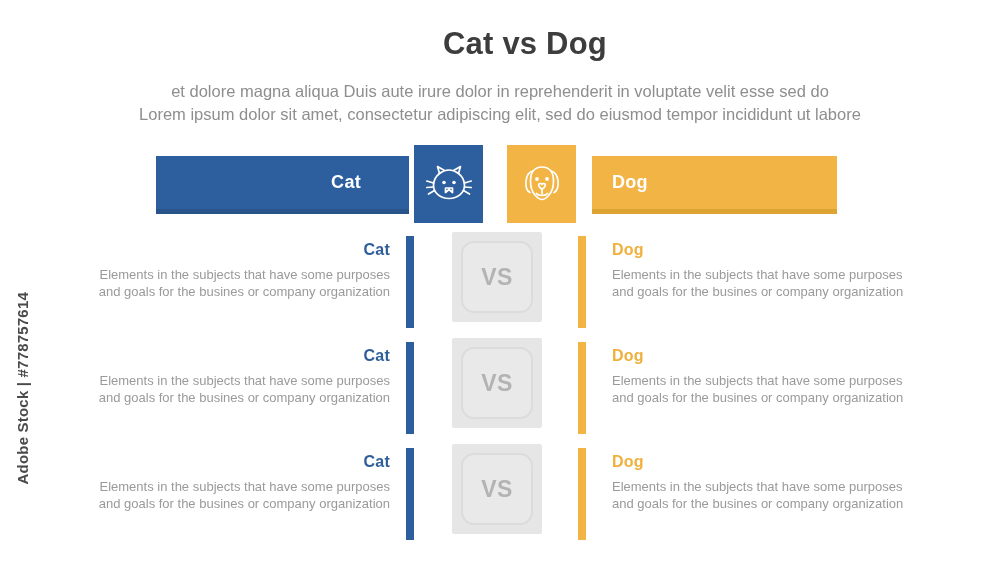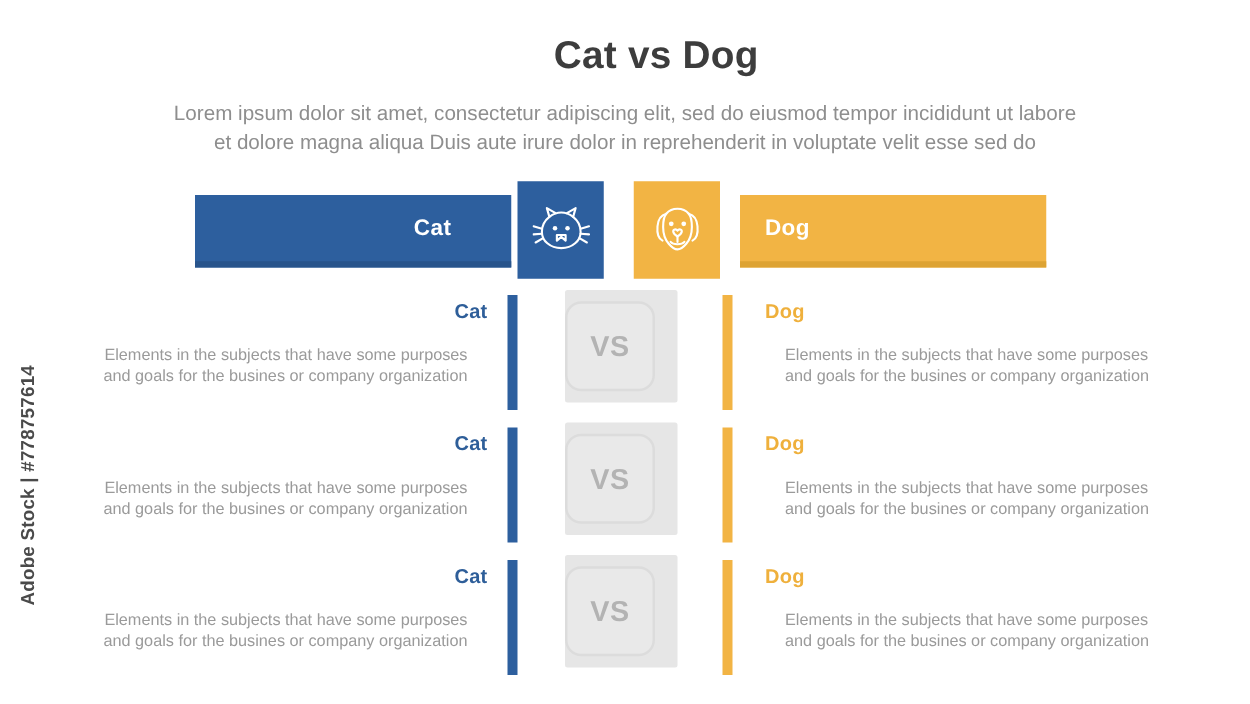--- a/index.html
+++ b/index.html
@@ -119,42 +119,42 @@
     font-weight:bold;
     margin:0 0 7px 0;
     letter-spacing:.2px;
   }
   .side-left .side-heading{ color:#2e5e99; }
   .side-right .side-heading{ color:#efb03c; }
   .side-desc{
     font-size:13px;
     line-height:17px;
     color:#9a9a9a;
-    margin:16px;
+    margin:0;
   }
   .side-desc .line{display:block;}
 
   
   .vbar{
     position:absolute;
     top:6px;
     width:8px;
     height:92px;
   }
   .vbar-left{ left:406px; background:#2d5f9e; }
   .vbar-right{ left:578px; background:#f2b444; }
 
   
   .vs-box{
     position:absolute;
     left:452px; top:2px;
     width:90px;height:90px;
     background:#e6e6e6;
     border-radius:2px;
-    display:flex;align-items:center;
+    display:flex;align-items:center;justify-content:center;
     box-sizing:border-box;
   }
   .vs-inner{
     width:72px;height:72px;
     border:2px solid #dcdcdc;
     border-radius:13px;
     background:#e9e9e9;
     display:flex;align-items:center;justify-content:center;
     box-sizing:border-box;
   }
@@ -166,22 +166,22 @@
   }
 </style>
 </head>
 <body>
 
 <div class="watermark">Adobe Stock | #778757614</div>
 
 <div class="page-title">Cat vs Dog</div>
 
 <div class="page-subtitle">
+  <span class="line">et dolore magna aliqua Duis aute irure dolor in reprehenderit in voluptate velit esse sed do</span>
   <span class="line">Lorem ipsum dolor sit amet, consectetur adipiscing elit, sed do eiusmod tempor incididunt ut labore</span>
-  <span class="line">et dolore magna aliqua Duis aute irure dolor in reprehenderit in voluptate velit esse sed do</span>
 </div>
 
 <div class="banner-row">
 
   <div class="bar bar-cat">
     <span class="bar-label">Cat</span>
   </div>
 
   <div class="icon-box icon-box-cat">
     <span>

